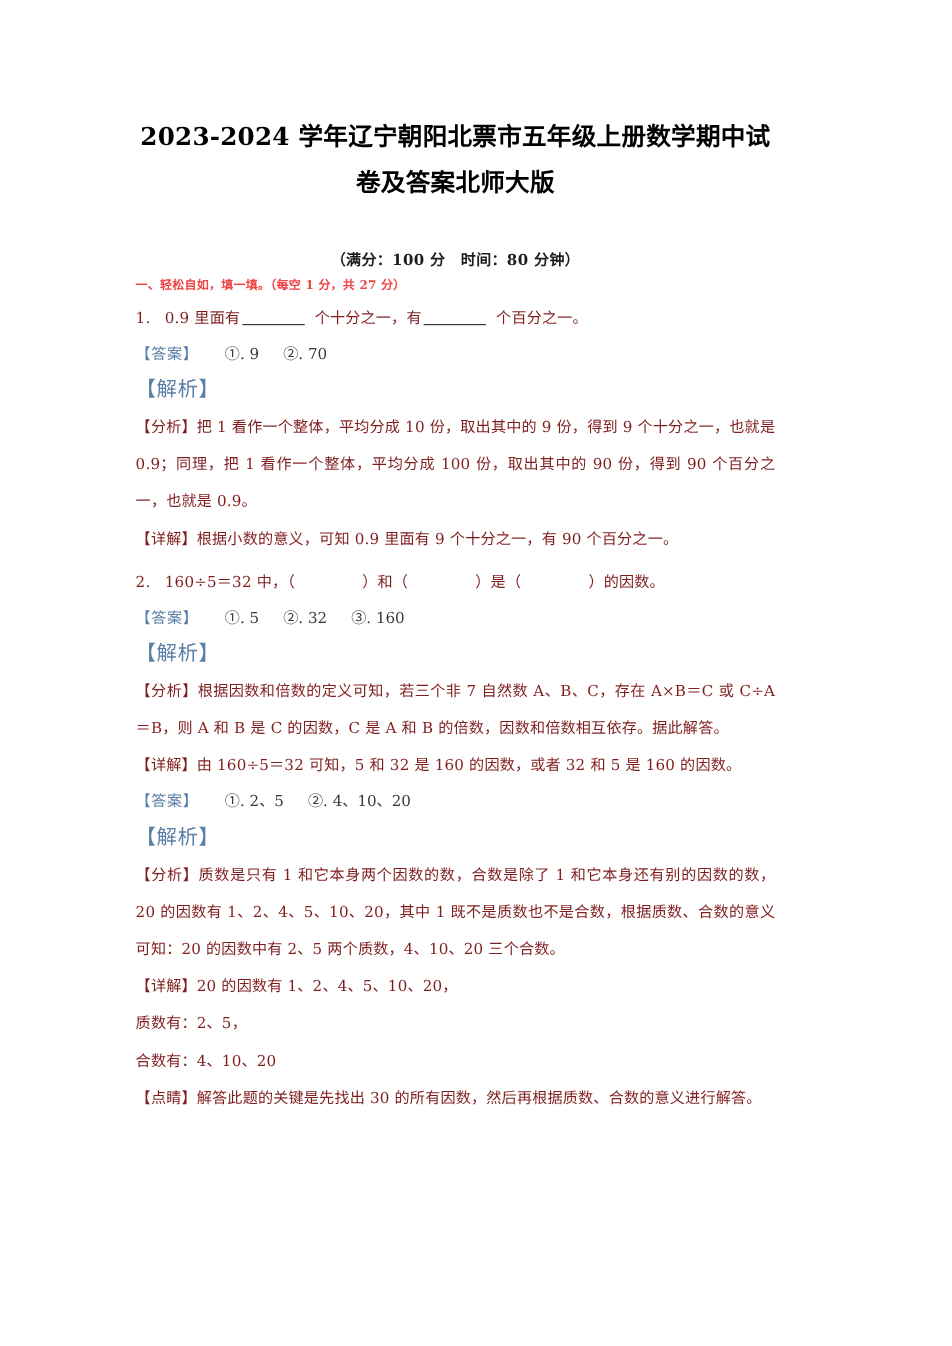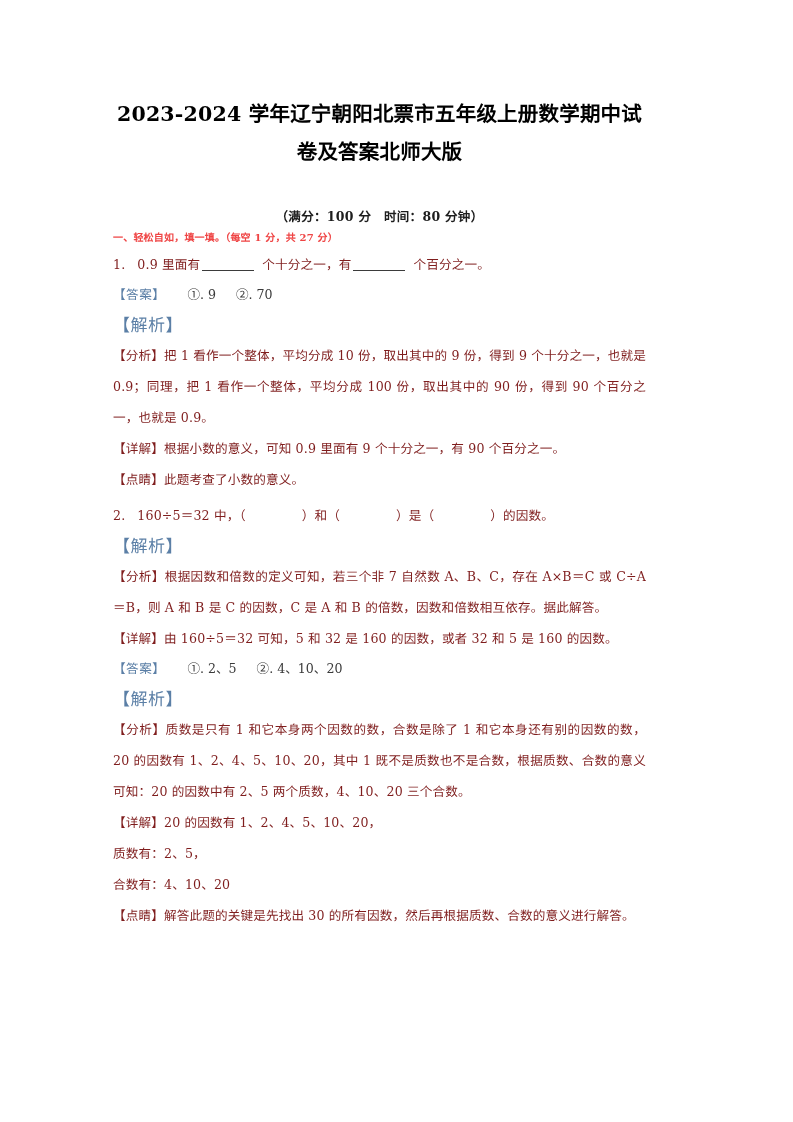--- a/index.html
+++ b/index.html
@@ -132,26 +132,28 @@
   <p class="ans-line">
     <span class="ans-label">【答案】</span><span class="ans-values"><span class="slot">①. 9</span><span class="slot">②. 70</span></span>
   </p>
 
   <p class="jiexi-line">【解析】</p>
 
   <p class="line">【分析】把 1 看作一个整体，平均分成 10 份，取出其中的 9 份，得到 9 个十分之一，也就是 0.9；同理，把 1 看作一个整体，平均分成 100 份，取出其中的 90 份，得到 90 个百分之一，也就是 0.9。</p>
 
   <p class="line">【详解】根据小数的意义，可知 0.9 里面有 9 个十分之一，有 90 个百分之一。</p>
 
-  <p class="line">【点睛】此题考查了小数的意义。</p>
 
   <p class="line q-line">
     <span>2.</span><span class="nbsp-sm"></span><span class="nbsp-sm"></span><span>160÷5＝32 中，（</span><span class="paren-gap"></span><span>）和（</span><span class="paren-gap"></span><span>）是（</span><span class="paren-gap"></span><span>）的因数。</span>
   </p>
 
+  <p class="ans-line">
+    <span class="ans-label">【答案】</span><span class="ans-values"><span class="slot">①. 5</span><span class="slot">②. 32</span><span class="slot">③. 160</span></span>
+  </p>
 
   <p class="jiexi-line">【解析】</p>
 
   <p class="line">【分析】根据因数和倍数的定义可知，若三个非 7 自然数 A、B、C，存在 A×B＝C 或 C÷A＝B，则 A 和 B 是 C 的因数，C 是 A 和 B 的倍数，因数和倍数相互依存。据此解答。</p>
 
   <p class="line">【详解】由 160÷5＝32 可知，5 和 32 是 160 的因数，或者 32 和 5 是 160 的因数。</p>
 
 
   <p class="ans-line">
     <span class="ans-label">【答案】</span><span class="ans-values"><span class="slot">①. 2、5</span><span class="slot">②. 4、10、20</span></span>

